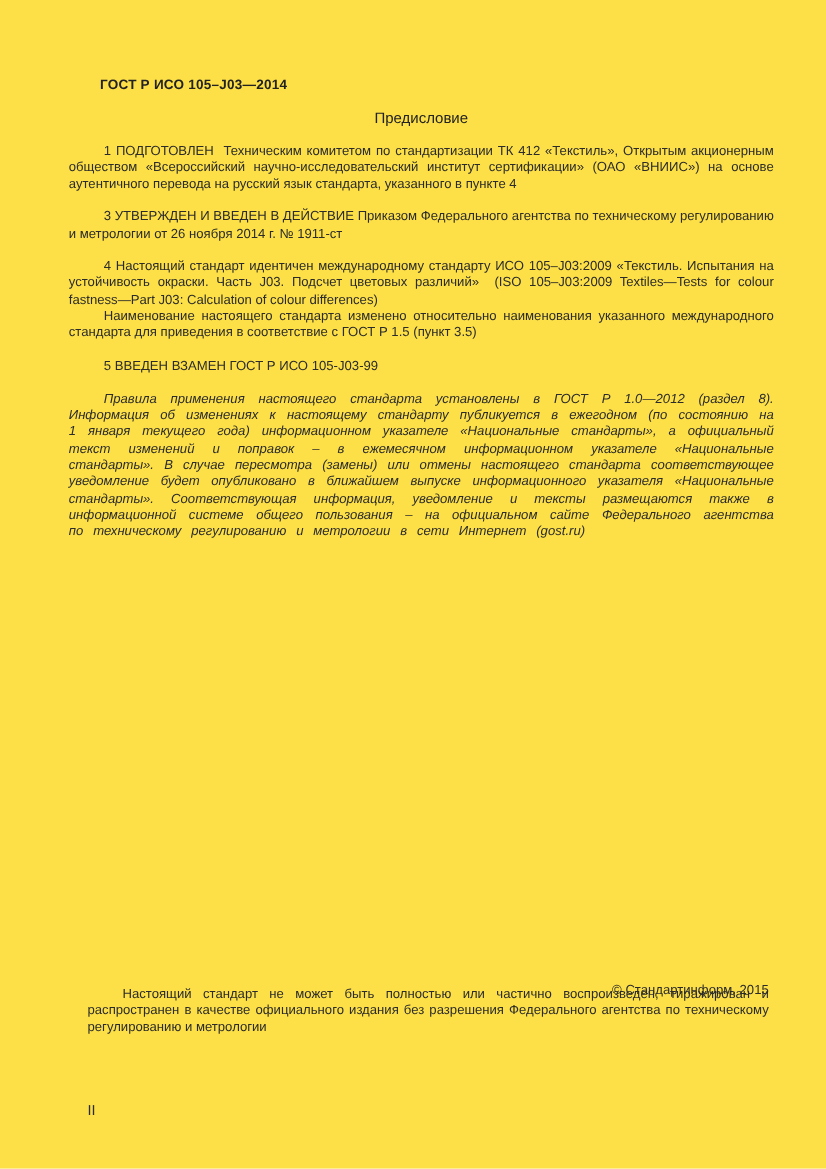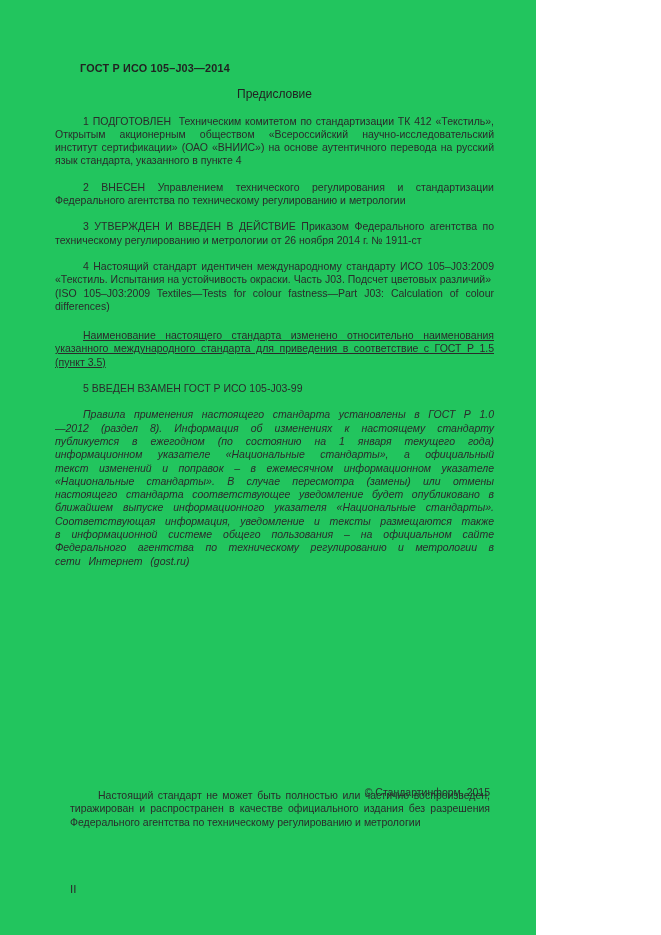--- a/index.html
+++ b/index.html
@@ -2,23 +2,23 @@
 <html lang="ru"><head>
 <meta charset="utf-8">
 <style>
   html, body {
     margin: 0;
     padding: 0;
     background: #ffffff;
   }
   .page {
     position: relative;
-    width: 536px;
+    width: 661px;
     height: 935px;
-    background: #22c55e;
+    background: #fde047;
     color: #2b2b2b;
     font-family: "Liberation Sans", "DejaVu Sans", sans-serif;
     font-size: 10.5px;
     line-height: 13.3px;
     overflow: hidden;
   }
   .content {
     position: absolute;
     left: 55px;
     right: 42px;
@@ -37,22 +37,21 @@
     font-size: 12px;
     font-weight: 400;
     color: #222222;
   }
   p.para {
     margin: 13px 0 0 0;
     text-align: justify;
     text-indent: 28px;
   }
   p.para.cont {
-    margin-top: 16px;
-    text-decoration: underline;
+    margin-top: 0;
   }
   p.para.italic-note {
     font-style: italic;
     word-spacing: 5px;
   }
   .copyright {
     position: absolute;
     top: 766px;
     right: 46px;
     font-size: 10.5px;
@@ -79,21 +78,20 @@
 <body>
 
 <div class="page">
   <div class="content">
     <div class="doc-header">ГОСТ Р ИСО 105–J03—2014</div>
 
     <h1 class="doc-title">Предисловие</h1>
 
     <p class="para">1 ПОДГОТОВЛЕН&nbsp; Техническим комитетом по стандартизации ТК 412 «Текстиль», Открытым акционерным обществом «Всероссийский научно-исследовательский институт сертификации» (ОАО «ВНИИС») на основе аутентичного перевода на русский язык стандарта, указанного в пункте 4</p>
 
-    <p class="para">2 ВНЕСЕН Управлением технического регулирования и стандартизации Федерального агентства по техническому регулированию и метрологии</p>
 
     <p class="para">3 УТВЕРЖДЕН И ВВЕДЕН В ДЕЙСТВИЕ Приказом Федерального агентства по техническому регулированию и метрологии от 26 ноября 2014 г. № 1911-ст</p>
 
     <p class="para">4 Настоящий стандарт идентичен международному стандарту ИСО 105–J03:2009 «Текстиль. Испытания на устойчивость окраски. Часть J03. Подсчет цветовых различий»&nbsp; (ISO 105–J03:2009 Textiles—Tests for colour fastness—Part J03: Calculation of colour differences)</p>
 
     <p class="para cont">Наименование настоящего стандарта изменено относительно наименования указанного международного стандарта для приведения в соответствие с ГОСТ Р 1.5 (пункт 3.5)</p>
 
     <p class="para">5 ВВЕДЕН ВЗАМЕН ГОСТ Р ИСО 105-J03-99</p>
 
     <p class="para italic-note">Правила применения настоящего стандарта установлены в ГОСТ Р 1.0—2012 (раздел 8). Информация об изменениях к настоящему стандарту публикуется в ежегодном (по состоянию на 1 января текущего года) информационном указателе «Национальные стандарты», а официальный текст изменений и поправок – в ежемесячном информационном указателе «Национальные стандарты». В случае пересмотра (замены) или отмены настоящего стандарта соответствующее уведомление будет опубликовано в ближайшем выпуске информационного указателя «Национальные стандарты». Соответствующая информация, уведомление и тексты размещаются также в информационной системе общего пользования – на официальном сайте Федерального агентства по техническому регулированию и метрологии в сети Интернет (gost.ru)</p>

